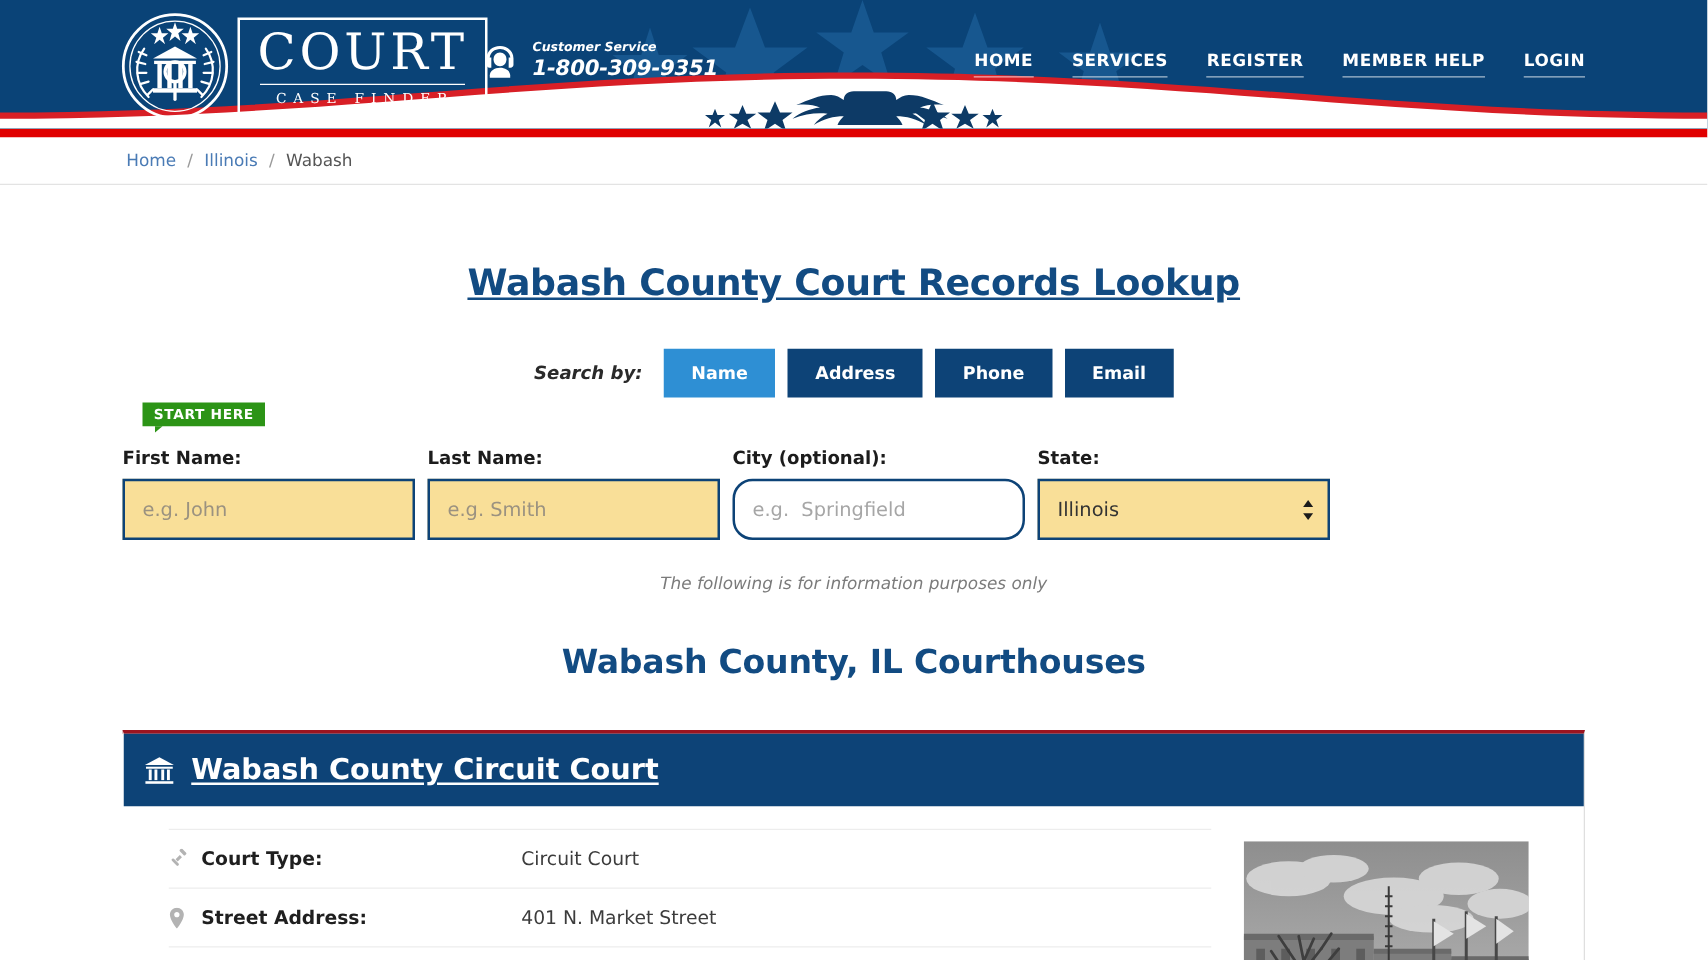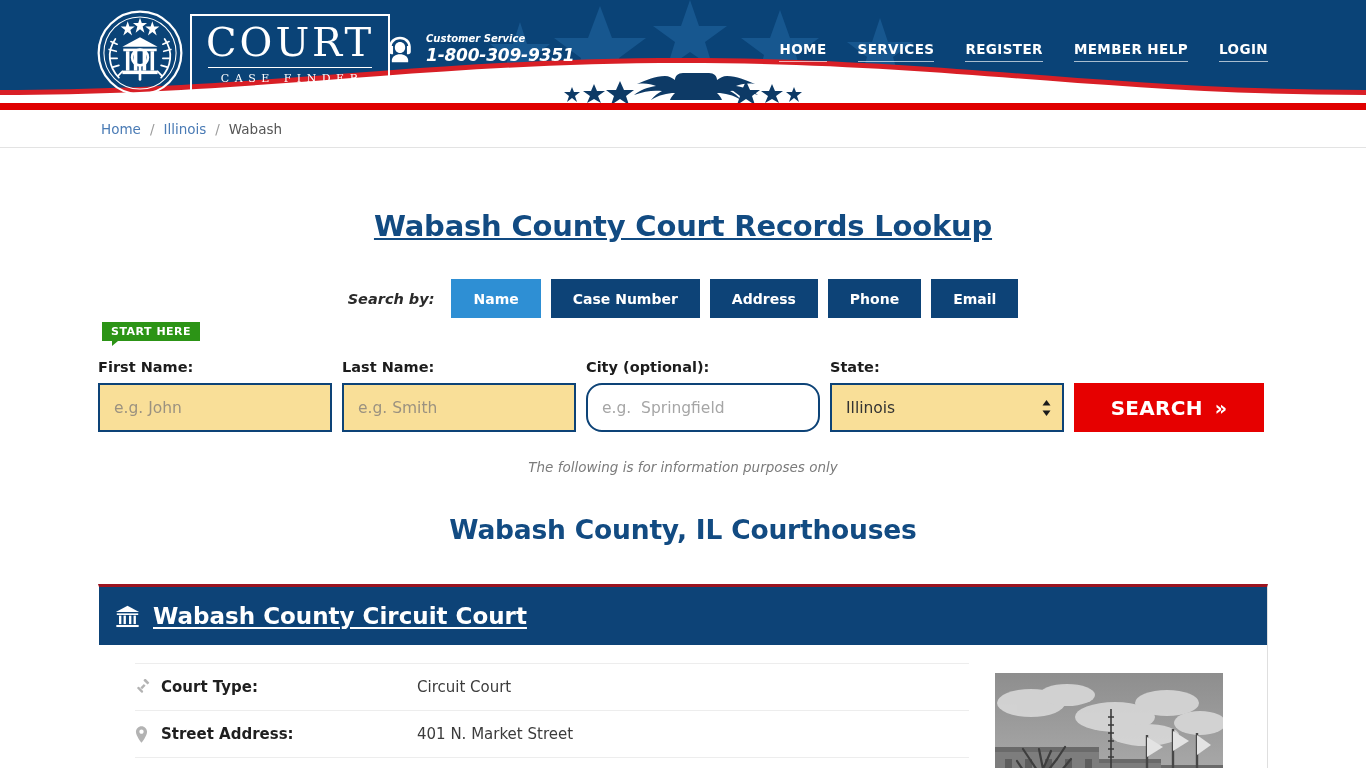--- a/index.html
+++ b/index.html
@@ -187,21 +187,21 @@
 
   
   .form-wrap {
     position: relative;
     width: 1170px;
     margin: 0 auto;
     padding-top: 24px;
   }
   .start-badge {
     position: absolute;
-    left: 4px; top: 4px;
+    left: 16px; top: 4px;
     background: #2c9416;
     color: #ffffff;
     font-size: 11px;
     font-weight: bold;
     letter-spacing: 0.5px;
     padding: 4px 9px 4px 9px;
     line-height: 1;
   }
   .start-badge::after {
     content: "";
@@ -471,21 +471,20 @@
   <a class="crumb-link">Illinois</a>
   <span class="crumb-sep">/</span>
   <span class="crumb-current">Wabash</span>
 </div>
 
 <h1 class="page-title">Wabash County Court Records Lookup</h1>
 
 <div class="tabs-row">
   <span class="tabs-label">Search by:</span>
   <button class="tab-btn active">Name</button>
-  <button class="tab-btn">Case Number</button>
   <button class="tab-btn">Address</button>
   <button class="tab-btn">Phone</button>
   <button class="tab-btn">Email</button>
 </div>
 
 <div class="form-wrap">
 
   <div class="start-badge">START HERE</div>
 
   <div class="form-row">
@@ -511,24 +510,20 @@
         <select class="sel-input">
           <option>Illinois</option>
         </select>
         <svg class="sel-arrows" width="11" height="20" viewBox="0 0 11 20">
           <path d="M5.5,2 L9.5,7.5 L1.5,7.5 Z" fill="#1b1b1b"></path>
           <path d="M5.5,18 L9.5,12.5 L1.5,12.5 Z" fill="#1b1b1b"></path>
         </svg>
       </div>
     </div>
 
-    <button class="search-btn">
-      <span>SEARCH</span>
-      <span class="chev">»</span>
-    </button>
 
   </div>
 </div>
 
 <div class="disclaimer">The following is for information purposes only</div>
 
 <h2 class="section-title">Wabash County, IL Courthouses</h2>
 
 <div class="court-card">
 

